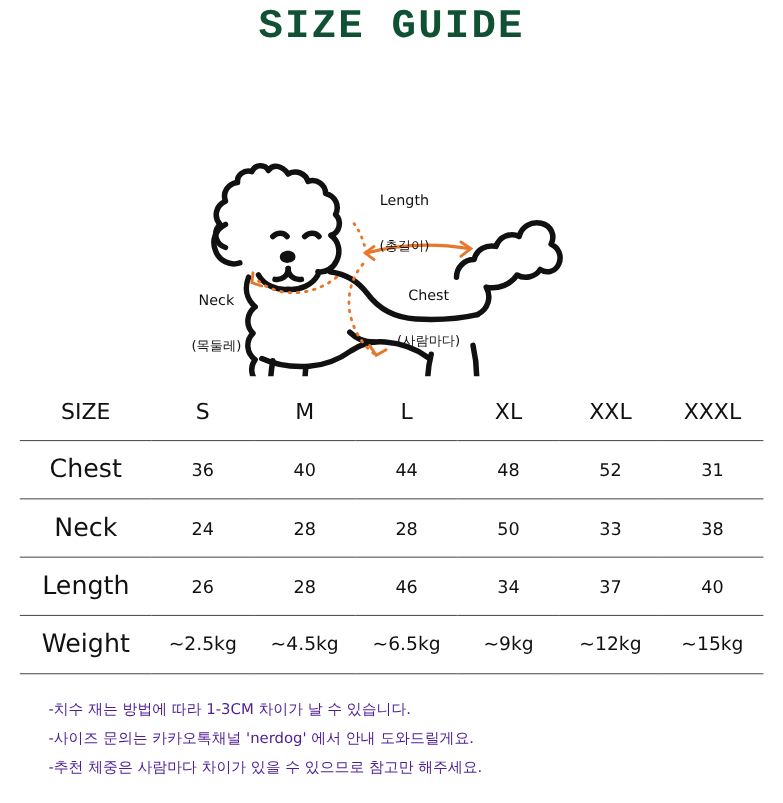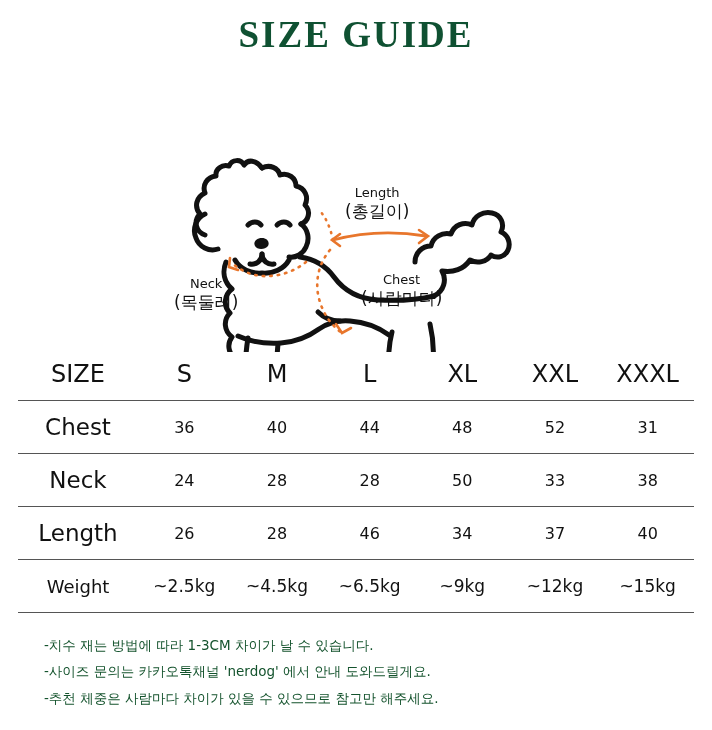--- a/index.html
+++ b/index.html
@@ -16,27 +16,27 @@
     position: relative;
   }
   .page {
     position: relative;
     width: 712px;
     height: 730px;
   }
   
   .title {
     text-align: center;
-    font-family: Liberation Serif, serif;
+    font-family: Liberation Mono, monospace;
     font-weight: bold;
     font-size: 37px;
     letter-spacing: 2px;
     color: #0f5132;
     margin: 0;
-    padding-top: 12px;
+    padding-top: 2px;
     height: 50px;
     line-height: 46px;
   }
   
   .illustration {
     position: relative;
     width: 712px;
     height: 290px;
   }
   .illustration svg {
@@ -47,21 +47,22 @@
   .lbl {
     position: absolute;
     font-size: 13px;
     color: #111;
     line-height: 1.25;
     text-align: center;
     white-space: nowrap;
   }
   .lbl .sub {
     display: block;
-    font-size: 17px;
+    font-size: 12px;
+    margin-top: 25px;
   }
   #lbl-length { left: 345px; top: 123px; }
   #lbl-neck   { left: 174px; top: 214px; }
   #lbl-chest  { left: 361px; top: 210px; }
 
   
   .table-wrap {
     position: absolute;
     left: 18px;
     top: 348px;
@@ -78,46 +79,46 @@
     color: #111;
     padding: 0;
     height: 52px;
     vertical-align: middle;
     border-bottom: 1px solid #555;
   }
   table.size-table tr:first-child td {
     border-top: none;
   }
   table.size-table tr.header-row td {
-    font-size: 24px;
+    font-size: 20px;
   }
   table.size-table td.rowhead {
     font-size: 23px;
     width: 120px;
   }
   table.size-table tr.weight-row td {
     font-size: 17px;
     border-bottom: 1px solid #555;
   }
   table.size-table tr.weight-row td.rowhead {
-    font-size: 18px;
+    font-size: 23px;
   }
   table.size-table tr.header-row td {
     border-bottom: 1px solid #555;
   }
   
   .notes {
     position: absolute;
     left: 44px;
     top: 632px;
     width: 640px;
   }
   .notes div {
     font-size: 13.5px;
-    color: #14532d;
+    color: #4c1d95;
     line-height: 1.95;
     white-space: nowrap;
   }
 </style>
 </head>
 <body>
 
 <div class="page">
 
   <h1 class="title">SIZE GUIDE</h1>

